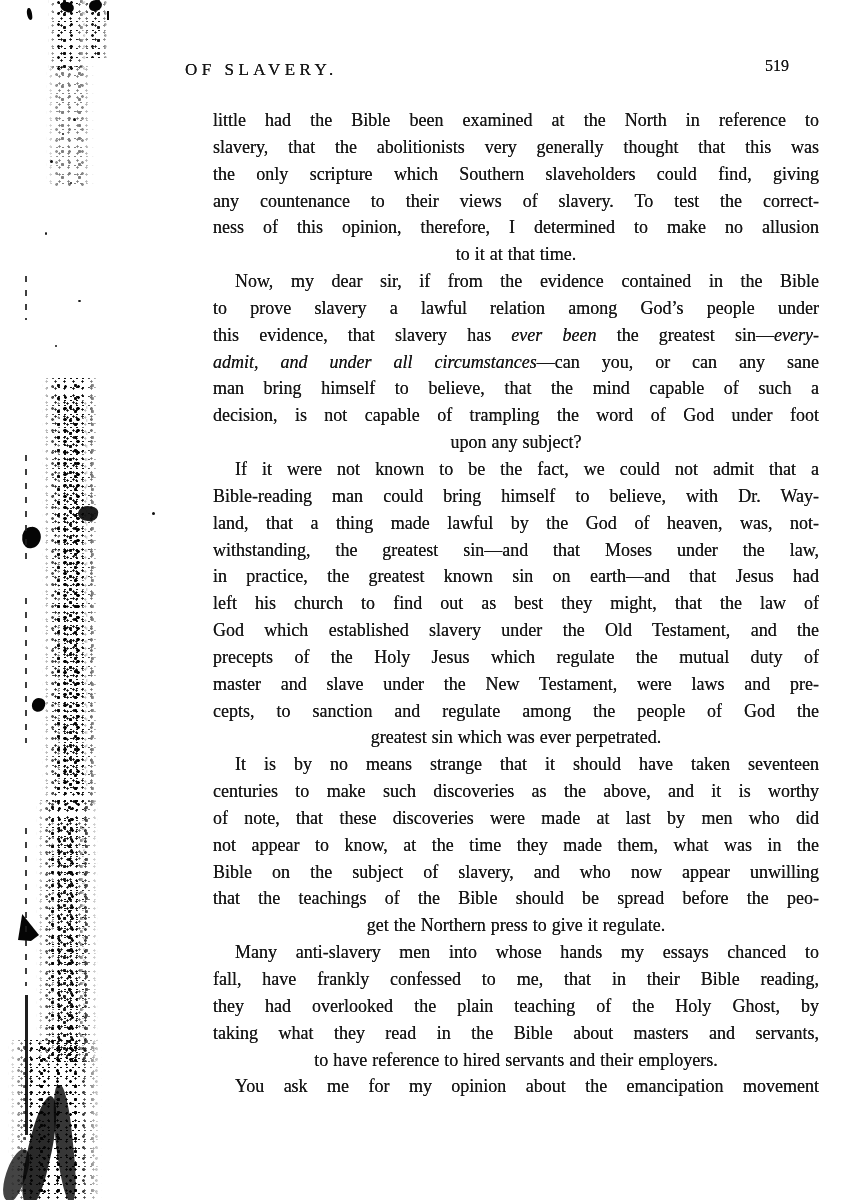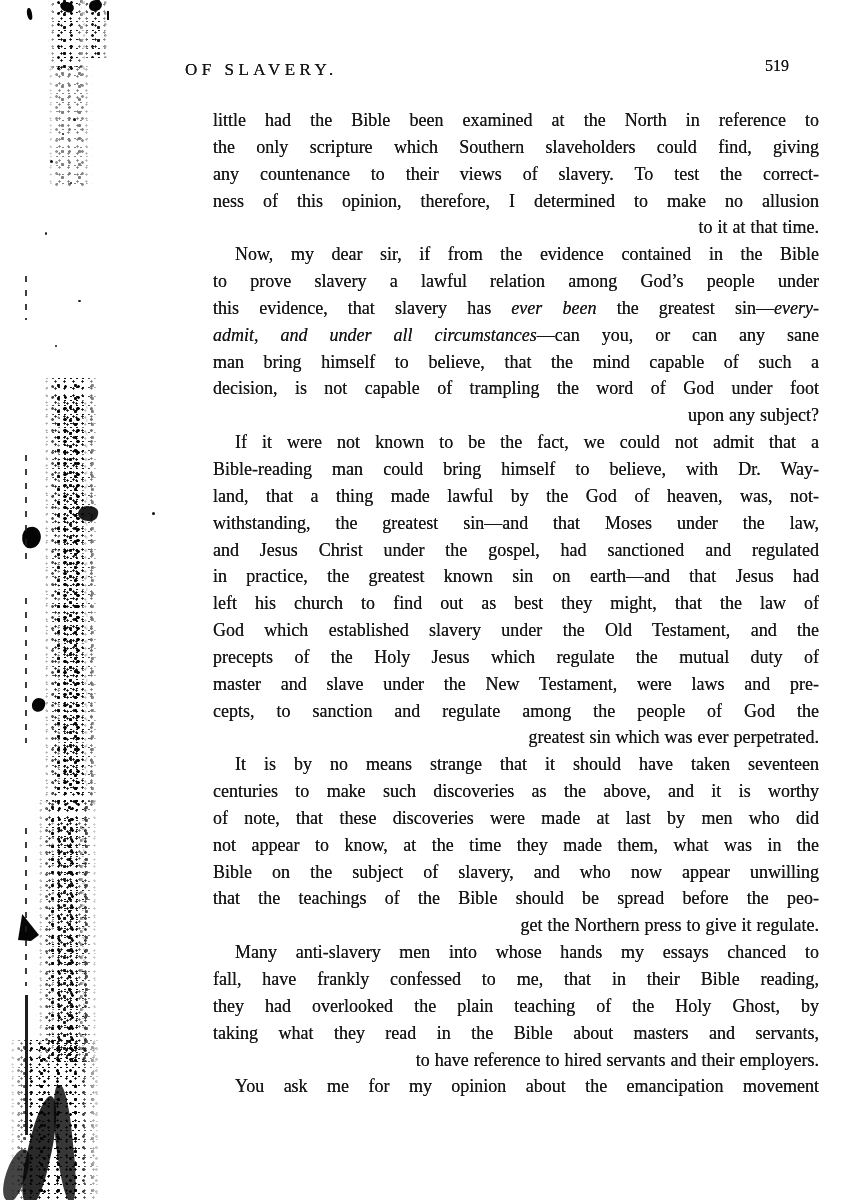--- a/index.html
+++ b/index.html
@@ -18,21 +18,21 @@
     font-size:17px;letter-spacing:4.5px;font-weight:normal;
     text-shadow:0 0 .6px #1b1b1b;
   }
   .rh-num{
     position:absolute;right:2px;top:-3px;font-size:16px;
     text-shadow:0 0 .6px #1b1b1b;
   }
   
   .body-col{position:absolute;left:185px;top:107px;width:606px;margin-left:28px;}
   .line{
-    line-height:26.85px;font-size:18px;text-align:right;
+    line-height:26.85px;font-size:18px;text-align:center;
     text-shadow:0 0 .55px rgba(10,10,10,.85);
     word-spacing:.5px;
   }
   .line.just{text-align:justify;text-align-last:justify;}
   .line.first{padding-left:22px;}
   
   .art{position:absolute;pointer-events:none;}
   .speckle{
     position:absolute;
     background-image:
@@ -100,40 +100,40 @@
   </div>
 
   <div class="running-head">
     <span class="rh-title">OF SLAVERY.</span>
     <span class="rh-num">519</span>
   </div>
 
   <main class="body-col">
       <div>
         <div class="line just">little had the Bible been examined at the North in reference to</div>
+        <div class="line just">slavery, that the abolitionists very generally thought that this was</div>
         <div class="line just">the only scripture which Southern slaveholders could find, giving</div>
         <div class="line just">any countenance to their views of slavery. To test the correct-</div>
         <div class="line just">ness of this opinion, therefore, I determined to make no allusion</div>
         <div class="line">to it at that time.</div>
       </div>
       <div>
         <div class="line just first">Now, my dear sir, if from the evidence contained in the Bible</div>
         <div class="line just">to prove slavery a lawful relation among God’s people under</div>
         <div class="line just">this evidence, that slavery has <i>ever been</i> the greatest sin—<i>every-</i></div>
         <div class="line just"><i>admit, and under all circumstances</i>—can you, or can any sane</div>
         <div class="line just">man bring himself to believe, that the mind capable of such a</div>
         <div class="line just">decision, is not capable of trampling the word of God under foot</div>
         <div class="line">upon any subject?</div>
       </div>
       <div>
         <div class="line just first">If it were not known to be the fact, we could not admit that a</div>
         <div class="line just">Bible-reading man could bring himself to believe, with Dr. Way-</div>
         <div class="line just">land, that a thing made lawful by the God of heaven, was, not-</div>
         <div class="line just">withstanding, the greatest sin—and that Moses under the law,</div>
-        <div class="line just">and Jesus Christ under the gospel, had sanctioned and regulated</div>
         <div class="line just">in practice, the greatest known sin on earth—and that Jesus had</div>
         <div class="line just">left his church to find out as best they might, that the law of</div>
         <div class="line just">God which established slavery under the Old Testament, and the</div>
         <div class="line just">precepts of the Holy Jesus which regulate the mutual duty of</div>
         <div class="line just">master and slave under the New Testament, were laws and pre-</div>
         <div class="line just">cepts, to sanction and regulate among the people of God the</div>
         <div class="line">greatest sin which was ever perpetrated.</div>
       </div>
       <div>
         <div class="line just first">It is by no means strange that it should have taken seventeen</div>

